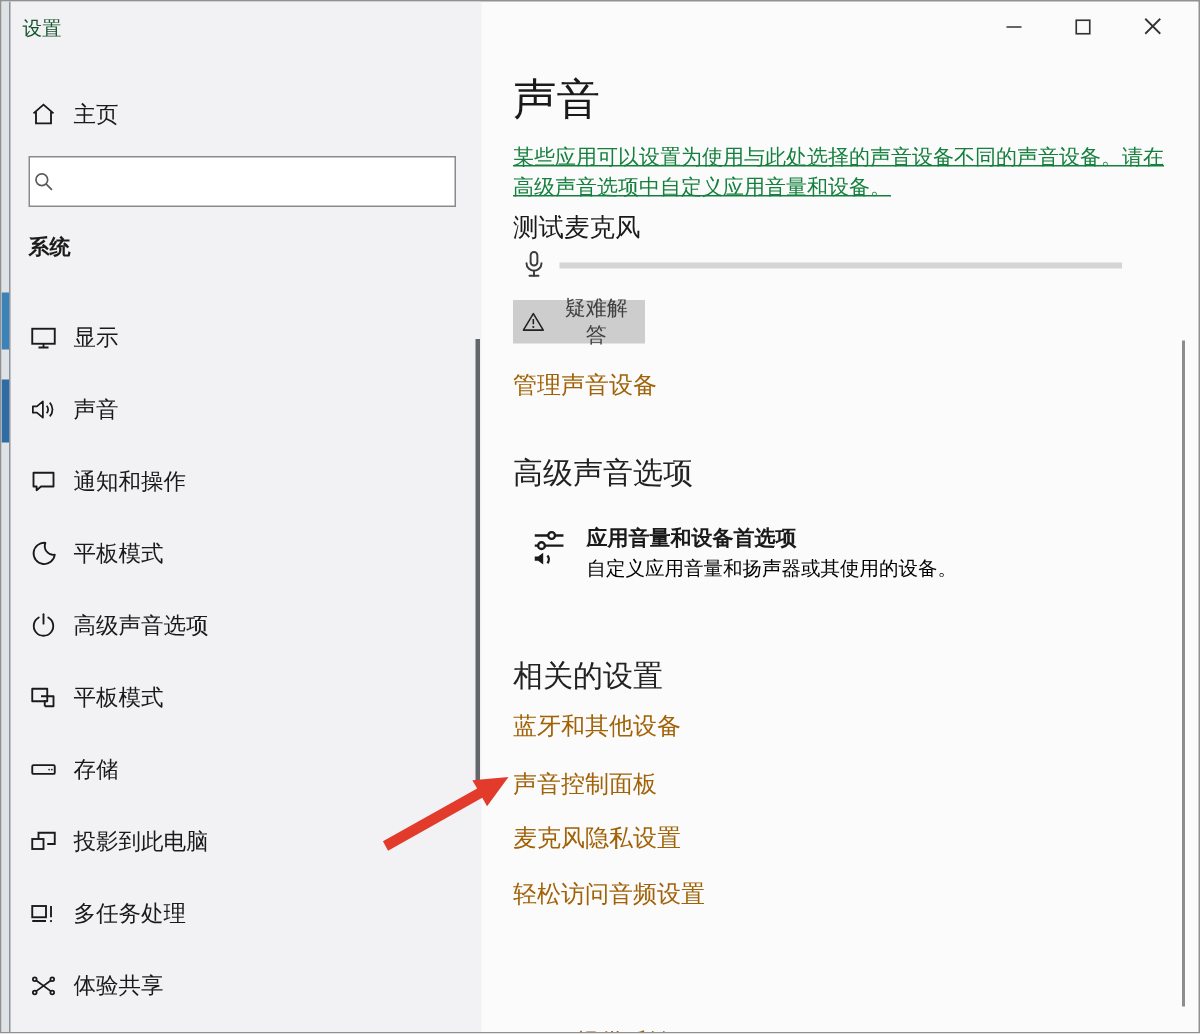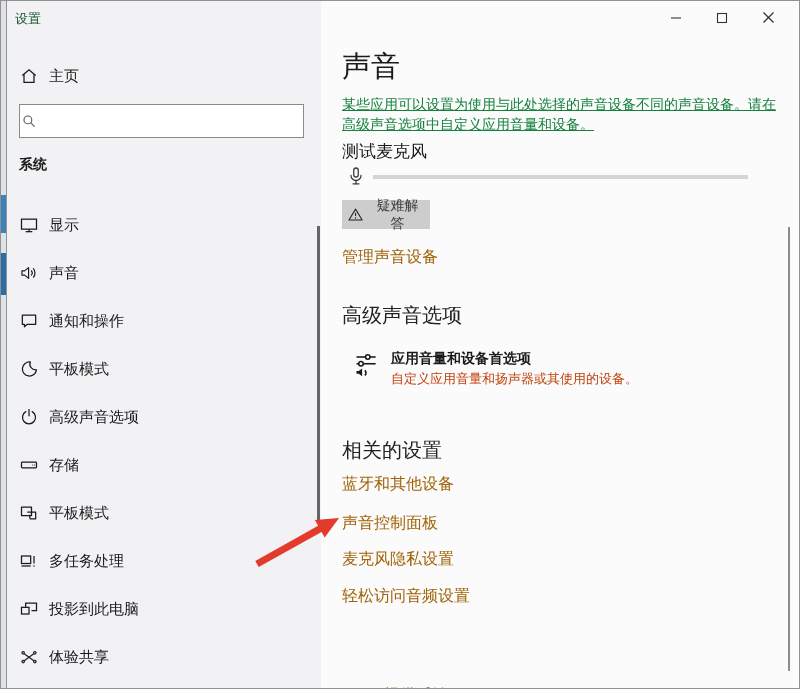--- a/index.html
+++ b/index.html
@@ -47,21 +47,21 @@
   .btn-troubleshoot{position:absolute;left:0;top:199px;width:88px;height:29px;background:#cdcdcd;
     display:flex;align-items:center;justify-content:flex-start;gap:8px;font-size:14px;color:#404040;
     border:none;font-family:inherit;cursor:default;}
   .link{color:#a16207;font-size:16px;cursor:pointer;}
   .link-manage{position:absolute;left:0;top:246px;}
   .h2{position:absolute;left:0;font-size:20px;font-weight:300;color:#222;}
   .h2-advanced{top:301px;}
   .app-volume-row{position:absolute;left:0;top:348px;width:440px;height:42px;cursor:pointer;}
   .app-volume-row .icon{position:absolute;left:10px;top:2px;width:27px;height:30px;}
   .app-volume-title{position:absolute;left:49px;top:1px;font-size:14px;font-weight:600;color:#1a1a1a;}
-  .app-volume-sub{position:absolute;left:49px;top:21px;font-size:13px;color:#c2410c;}
+  .app-volume-sub{position:absolute;left:49px;top:21px;font-size:13px;color:#000000;}
   .h2-related{top:436px;}
   .rel-link-0{position:absolute;left:0;top:473px;}
   .rel-link-1{position:absolute;left:0;top:512px;}
   .rel-link-2{position:absolute;left:0;top:548px;}
   .rel-link-3{position:absolute;left:0;top:585px;}
   .help-row{position:absolute;left:0;width:300px;height:26px;cursor:pointer;}
   .help-get{top:684px;text-decoration:underline;}
   .help-feedback{top:681px;}
   .help-row .icon{position:absolute;left:3px;top:0;width:24px;height:24px;}
   .help-row .lbl{position:absolute;left:42px;top:3px;}
@@ -144,50 +144,50 @@
         <span class="lbl">平板模式</span>
       </div>
       <div class="nav-item">
         <svg class="icon" viewBox="0 0 24 24" fill="none" stroke="#1a1a1a" stroke-width="1.5" stroke-linecap="round">
           <path d="M8.2 5.6 A7.8 7.8 0 1 0 15.8 5.6"></path>
             <line x1="12" y1="3" x2="12" y2="10.5"></line>
         </svg>
         <span class="lbl">高级声音选项</span>
       </div>
       <div class="nav-item">
-        <svg class="icon" viewBox="0 0 24 24" fill="none" stroke="#1a1a1a" stroke-width="1.5">
-          <rect x="3" y="8.5" width="18" height="7" rx="1"></rect>
-            <circle cx="16.5" cy="12" r="0.7" fill="#1a1a1a" stroke="none"></circle>
-            <circle cx="18.7" cy="12" r="0.7" fill="#1a1a1a" stroke="none"></circle>
-        </svg>
-        <span class="lbl">存储</span>
-      </div>
-      <div class="nav-item">
         <svg class="icon" viewBox="0 0 24 24" fill="none" stroke="#1a1a1a" stroke-width="1.5" stroke-linejoin="round">
           <rect x="3" y="5" width="12" height="10"></rect>
             <path d="M10 11 h10 v8 h-7"></path>
             <line x1="13" y1="19" x2="13" y2="14"></line>
         </svg>
         <span class="lbl">平板模式</span>
       </div>
       <div class="nav-item">
         <svg class="icon" viewBox="0 0 24 24" fill="none" stroke="#1a1a1a" stroke-width="1.5">
+          <rect x="3" y="8.5" width="18" height="7" rx="1"></rect>
+            <circle cx="16.5" cy="12" r="0.7" fill="#1a1a1a" stroke="none"></circle>
+            <circle cx="18.7" cy="12" r="0.7" fill="#1a1a1a" stroke="none"></circle>
+        </svg>
+        <span class="lbl">存储</span>
+      </div>
+      <div class="nav-item">
+        <svg class="icon" viewBox="0 0 24 24" fill="none" stroke="#1a1a1a" stroke-width="1.5">
+          <path d="M8 10 V5 h13 v9 h-6"></path>
+            <rect x="3" y="10" width="9" height="8" fill="#f2f2f4"></rect>
+        </svg>
+        <span class="lbl">投影到此电脑</span>
+      </div>
+      <div class="nav-item">
+        <svg class="icon" viewBox="0 0 24 24" fill="none" stroke="#1a1a1a" stroke-width="1.5">
           <rect x="3" y="6" width="11" height="9"></rect>
             <line x1="3" y1="18" x2="14" y2="18"></line>
             <line x1="18" y1="6" x2="18" y2="15"></line>
             <circle cx="18" cy="18" r="0.9" fill="#1a1a1a" stroke="none"></circle>
         </svg>
         <span class="lbl">多任务处理</span>
-      </div>
-      <div class="nav-item">
-        <svg class="icon" viewBox="0 0 24 24" fill="none" stroke="#1a1a1a" stroke-width="1.5">
-          <path d="M8 10 V5 h13 v9 h-6"></path>
-            <rect x="3" y="10" width="9" height="8" fill="#f2f2f4"></rect>
-        </svg>
-        <span class="lbl">投影到此电脑</span>
       </div>
       <div class="nav-item">
         <svg class="icon" viewBox="0 0 24 24" fill="none" stroke="#1a1a1a" stroke-width="1.4">
           <line x1="6.2" y1="8" x2="17.8" y2="16.5"></line>
             <line x1="6.2" y1="16.5" x2="17.8" y2="8"></line>
           <circle cx="5" cy="7" r="1.5"></circle>
             <circle cx="19" cy="7" r="1.5"></circle>
             <circle cx="5" cy="17.5" r="1.5"></circle>
             <circle cx="19" cy="17.5" r="1.5"></circle>
         </svg>

